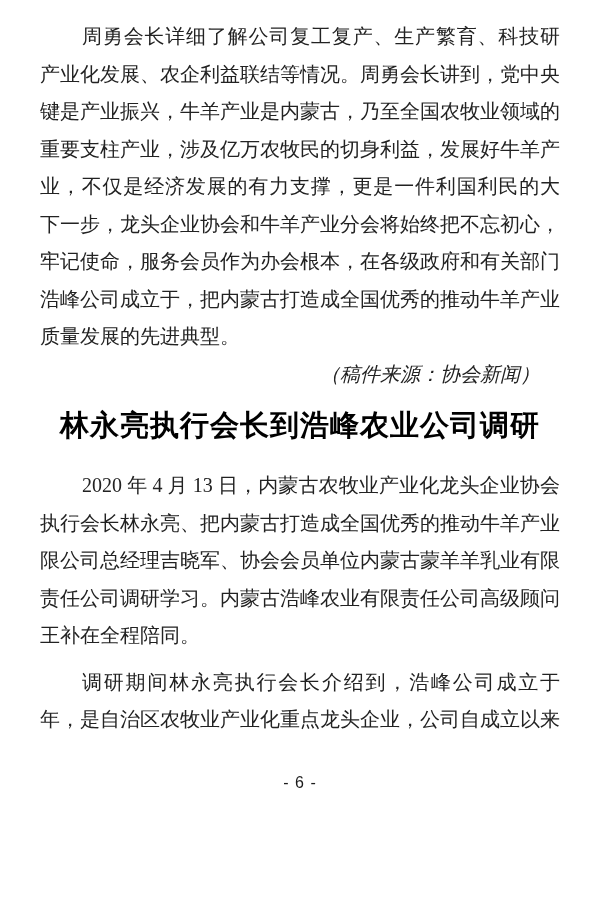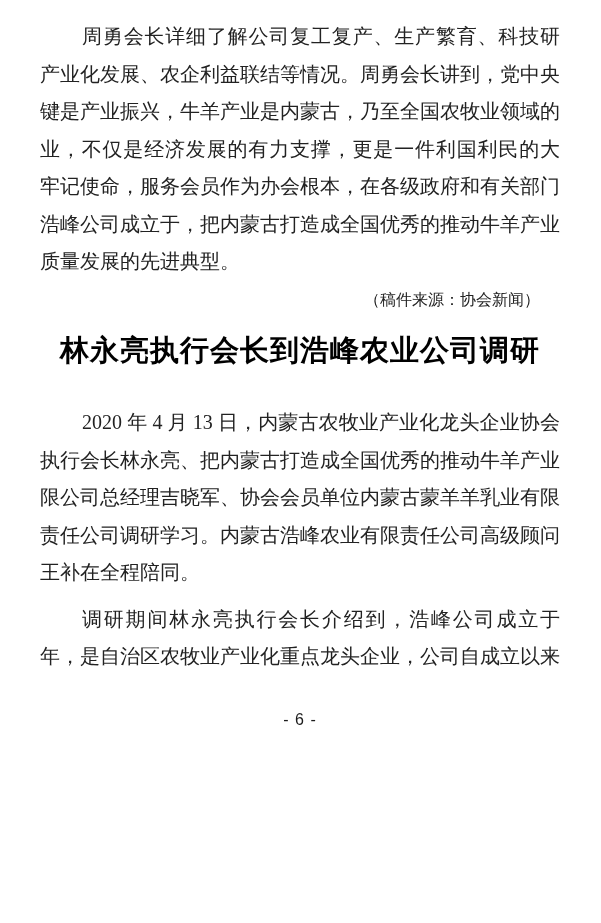--- a/index.html
+++ b/index.html
@@ -32,58 +32,61 @@
     letter-spacing: 0;
   }
   .line.indent {
     text-indent: 42px;
   }
   .line.para-end {
     text-align: right;
     text-align-last: left;
   }
   .source-line {
-    font-size: 16px;
+    font-size: 20px;
     line-height: 37.5px;
     height: 37.5px;
     text-align: right;
     padding-right: 20px;
+    font-style: italic;
   }
   .heading {
     margin: 10px 0 4px 0;
     padding: 0;
     font-size: 29px;
     font-weight: 700;
     line-height: 44px;
     text-align: center;
     color: #000000;
     letter-spacing: 1px;
   }
-  .para2 { margin-top: 32px; }
+  .para2 { margin-top: 20px; }
   .para3 { margin-top: 9px; }
   .page-footer {
     margin-top: 34px;
     text-align: center;
     font-family: "Liberation Sans", sans-serif;
     font-size: 16px;
     line-height: 20px;
     color: #1c1c1c;
     letter-spacing: 1px;
   }
 </style>
 </head>
 <body>
 
 <div class="page">
 
   <div class="para">
     <div class="line indent">周勇会长详细了解公司复工复产、生产繁育、科技研发、</div>
     <div class="line">产业化发展、农企利益联结等情况。周勇会长讲到，党中央</div>
     <div class="line">键是产业振兴，牛羊产业是内蒙古，乃至全国农牧业领域的</div>
+    <div class="line">重要支柱产业，涉及亿万农牧民的切身利益，发展好牛羊产</div>
     <div class="line">业，不仅是经济发展的有力支撑，更是一件利国利民的大事。</div>
+    <div class="line">下一步，龙头企业协会和牛羊产业分会将始终把不忘初心，</div>
     <div class="line">牢记使命，服务会员作为办会根本，在各级政府和有关部门</div>
     <div class="line">浩峰公司成立于，把内蒙古打造成全国优秀的推动牛羊产业高</div>
     <div class="line para-end">质量发展的先进典型。</div>
   </div>
 
   <div class="source-line">（稿件来源：协会新闻）</div>
 
   <h1 class="heading">林永亮执行会长到浩峰农业公司调研</h1>
 
   <div class="para para2">

